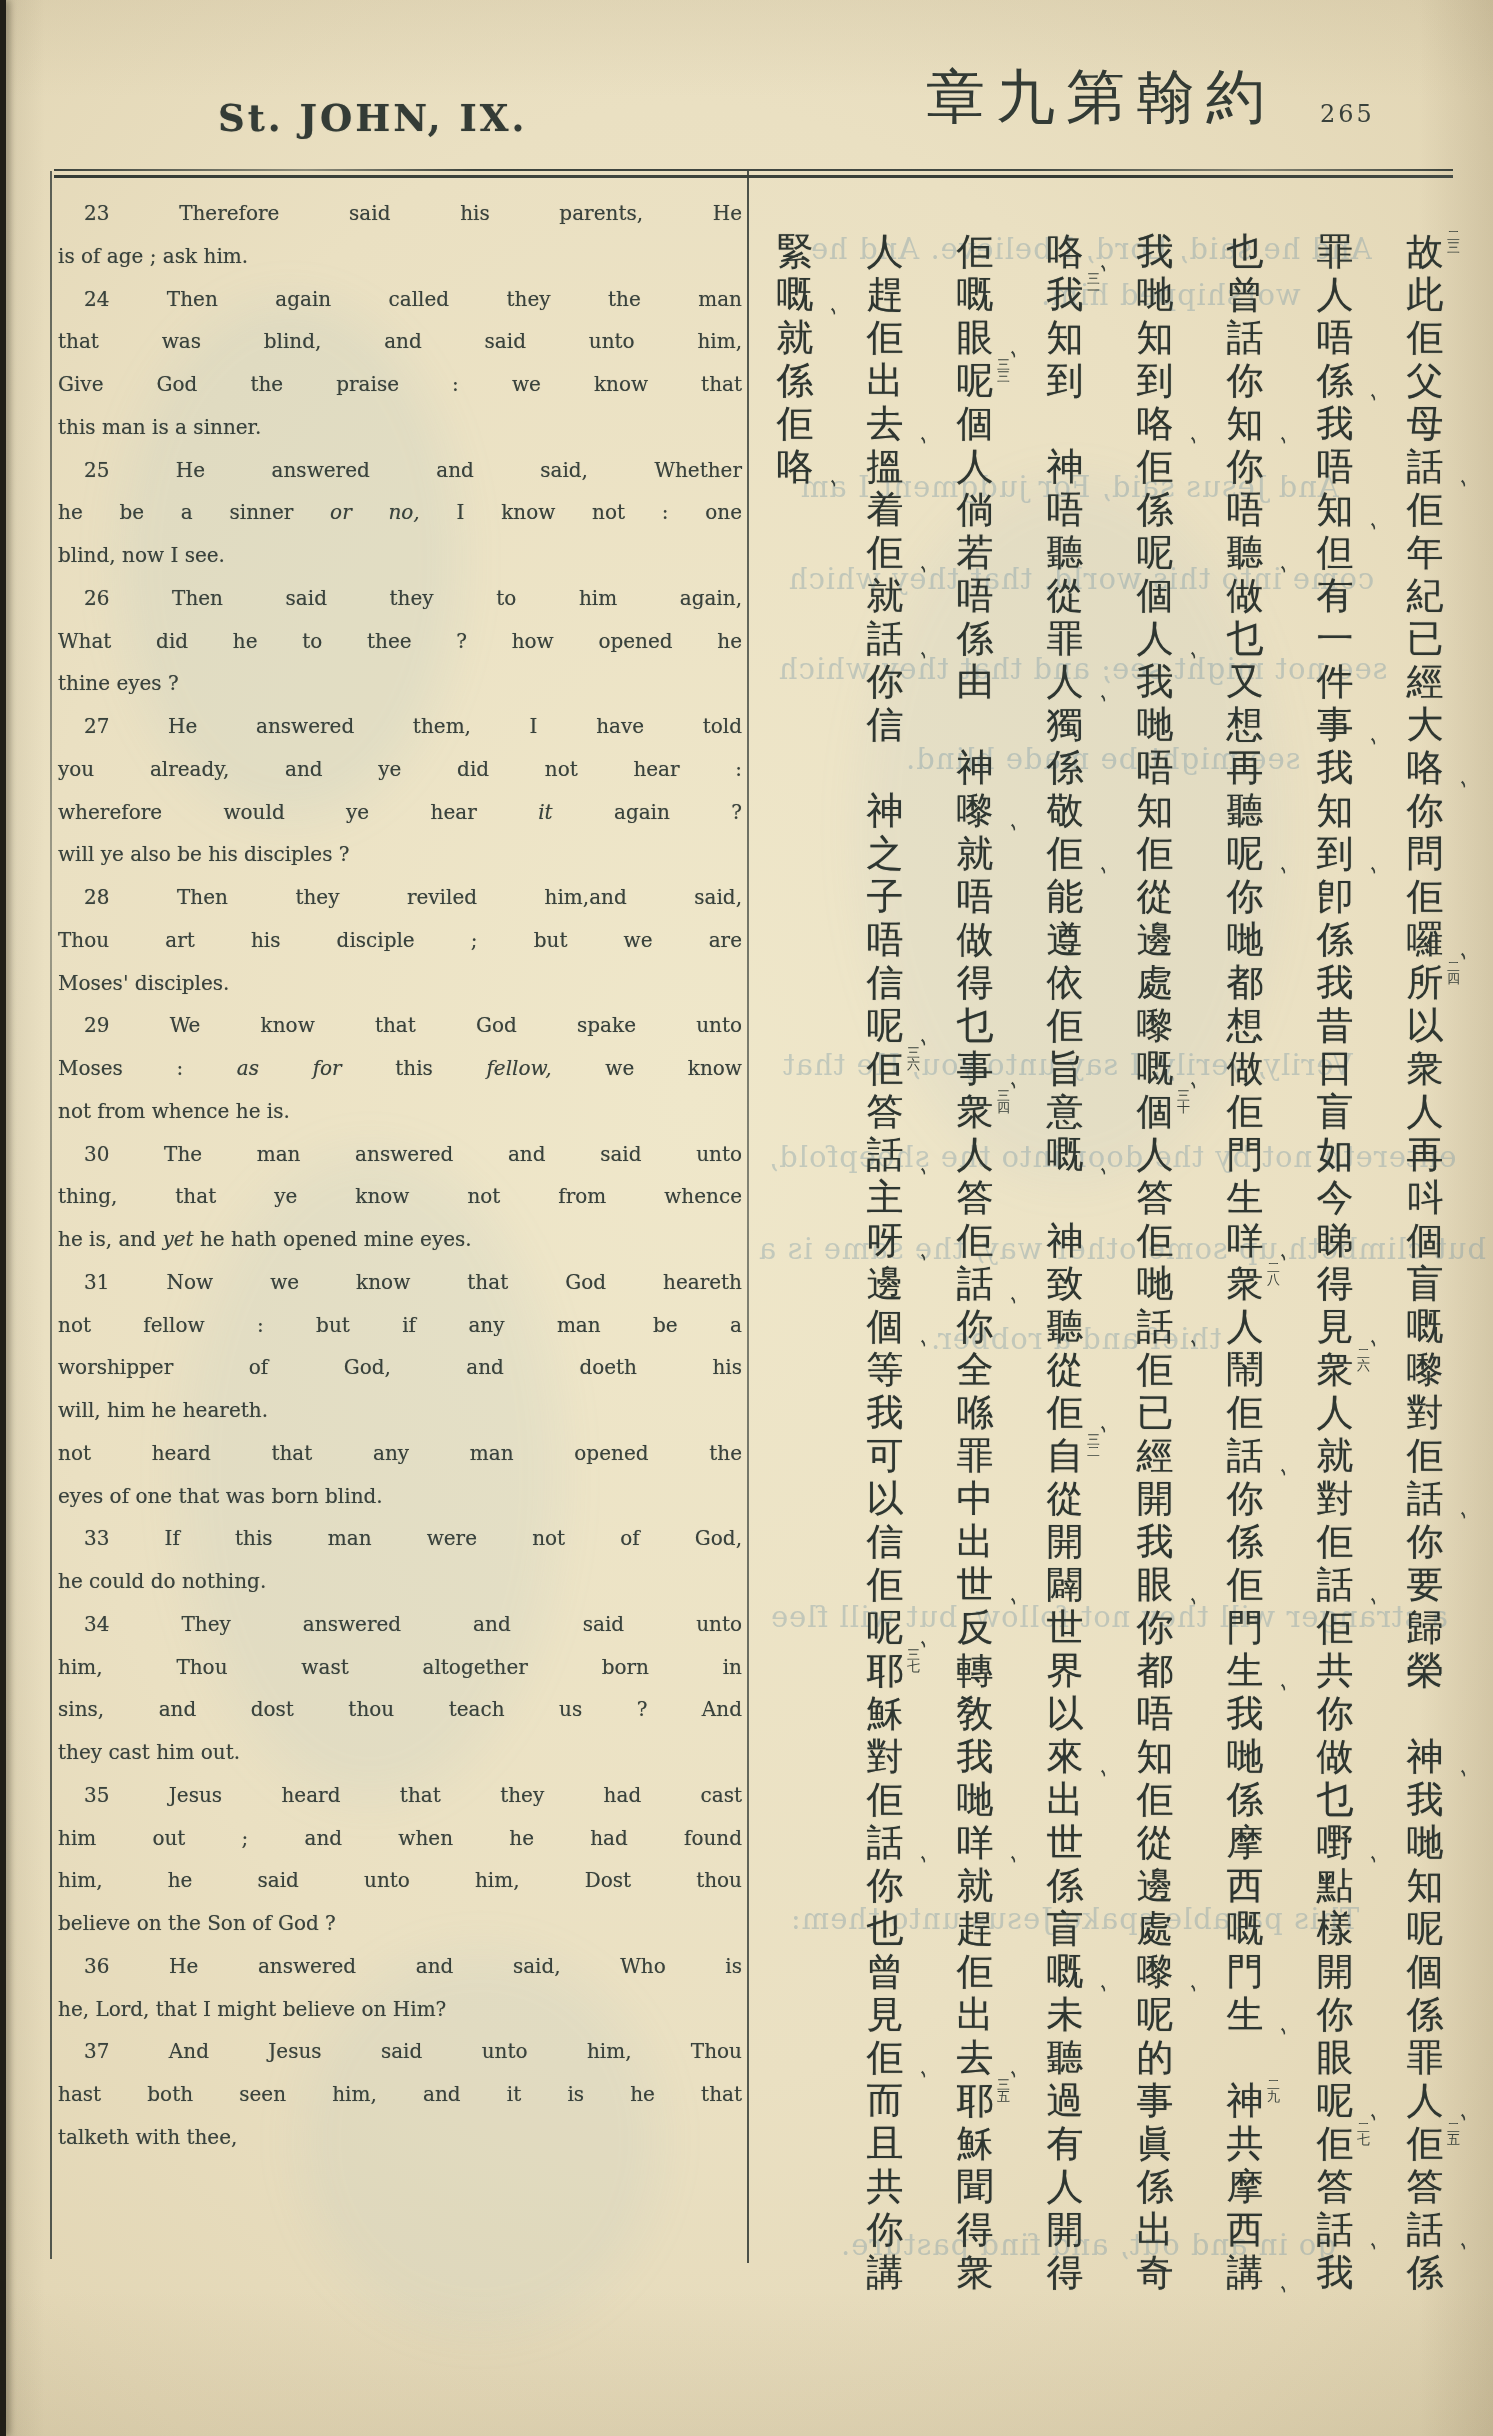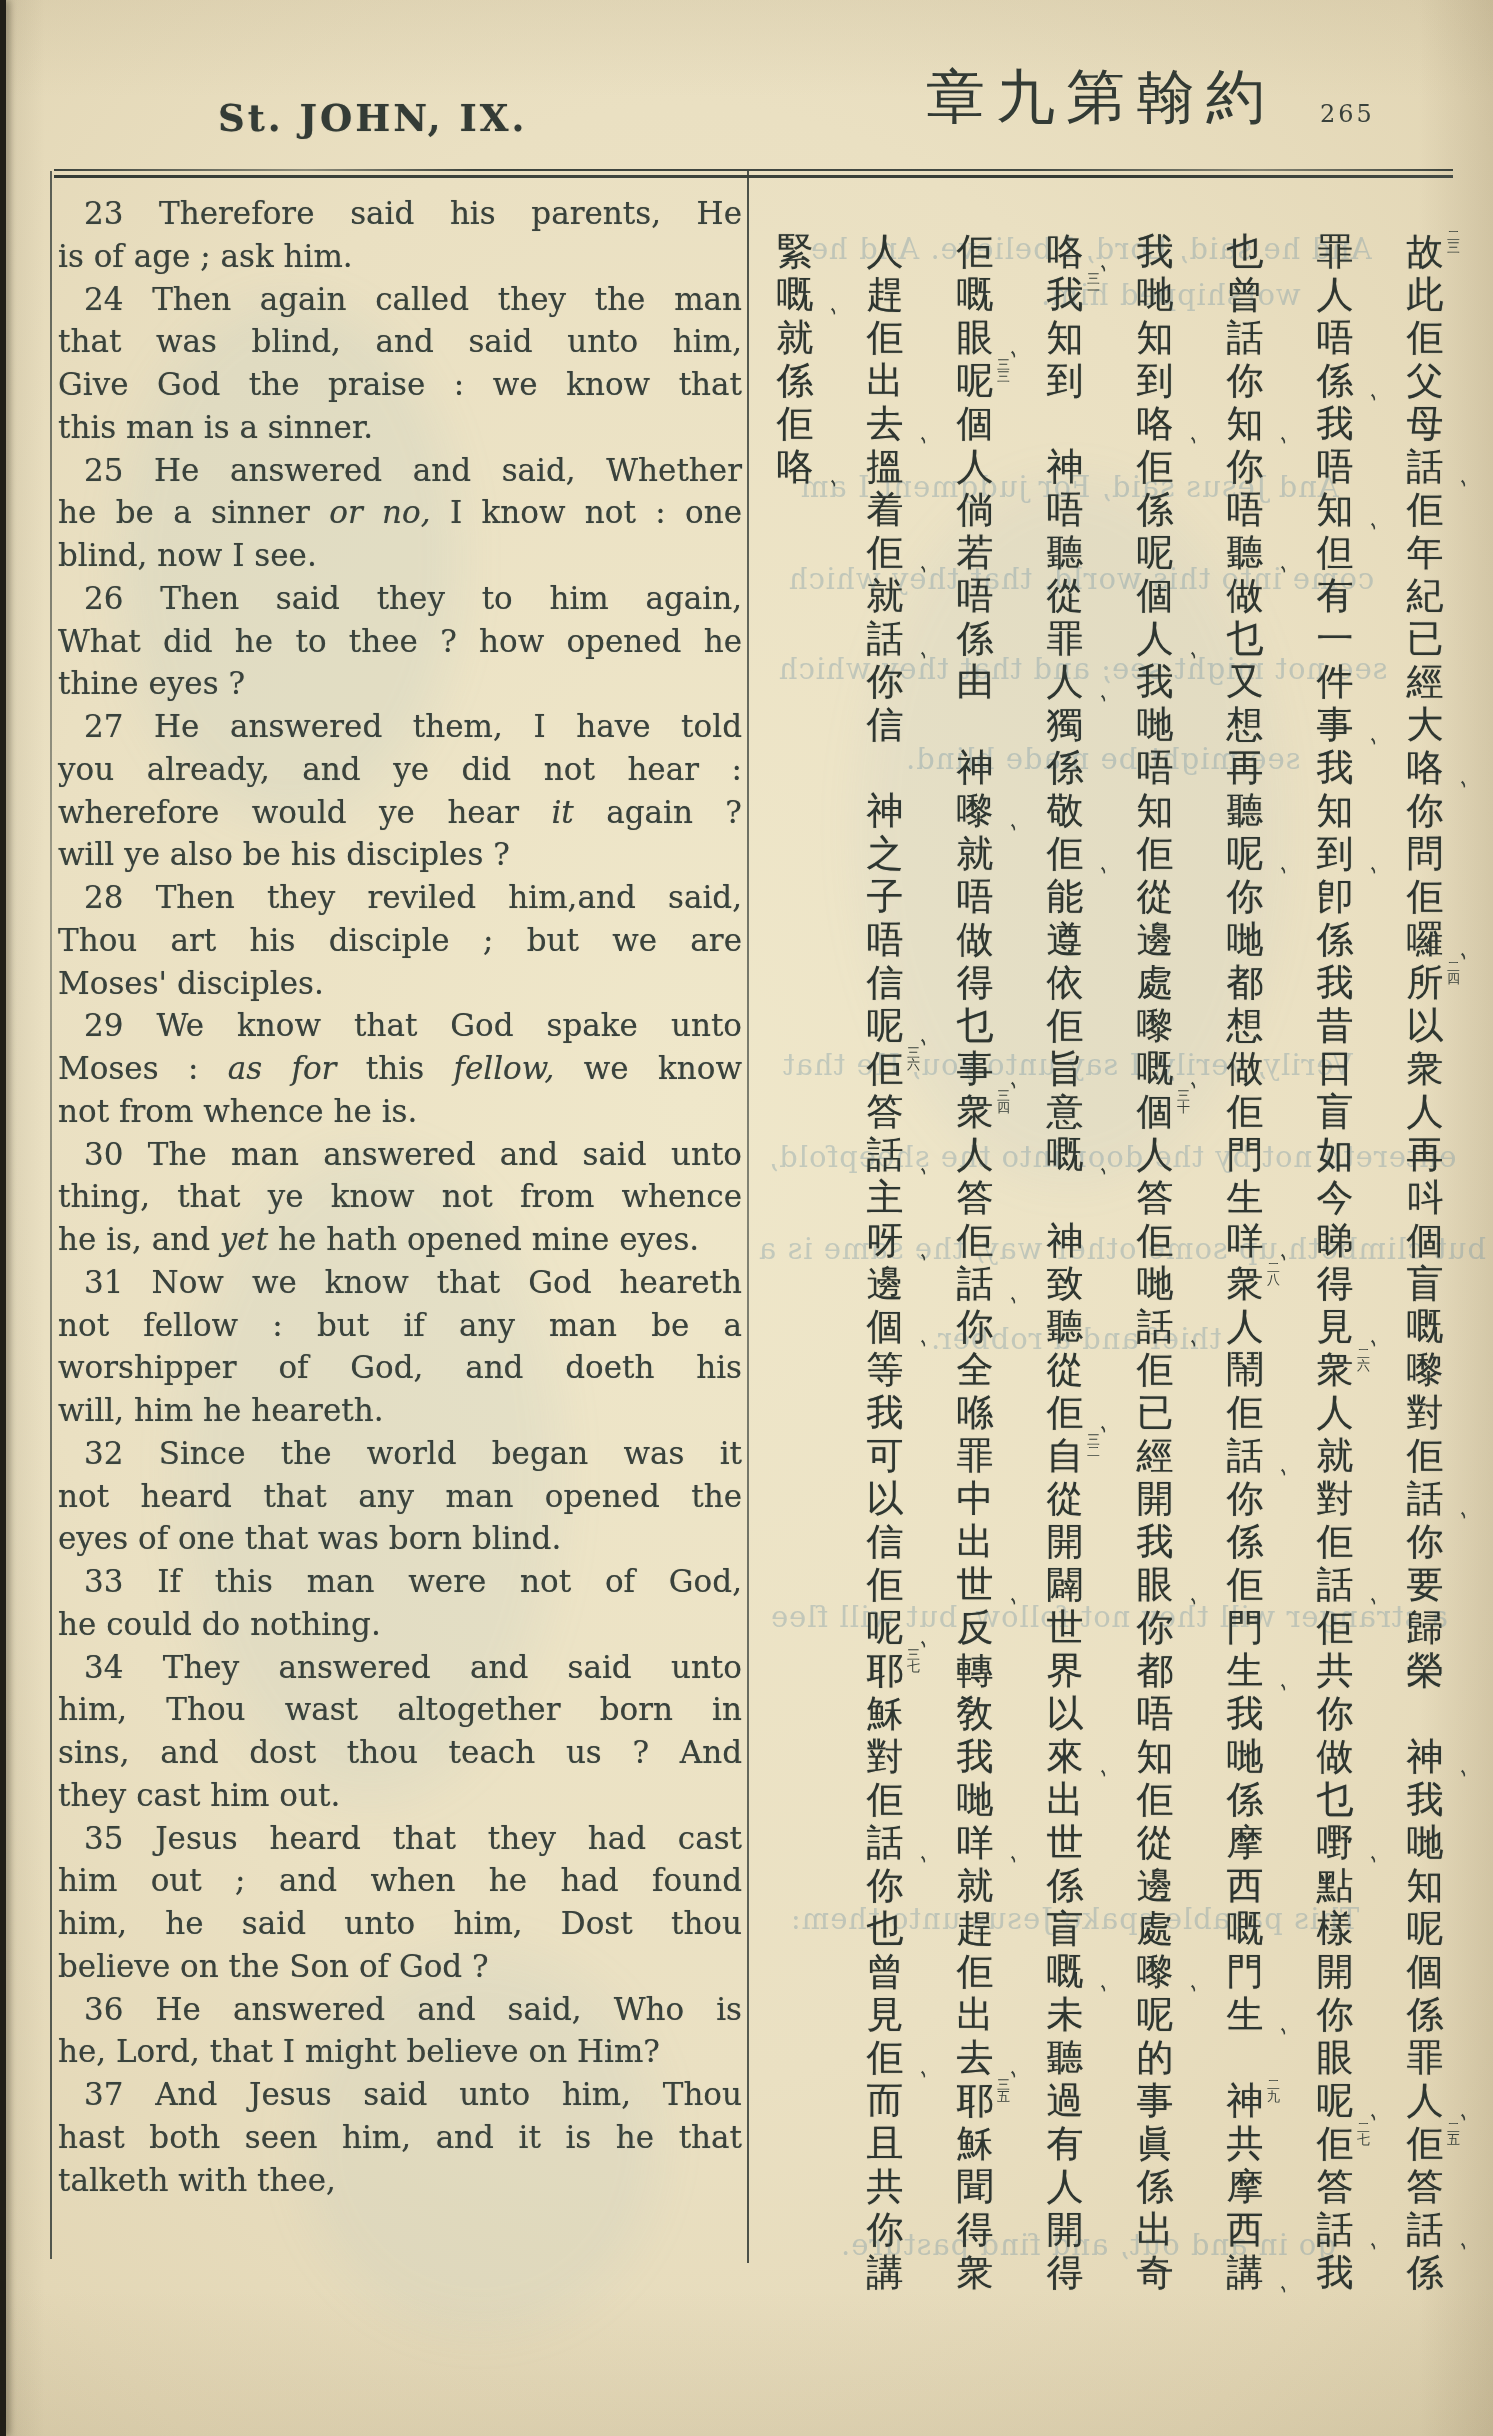--- a/index.html
+++ b/index.html
@@ -41,21 +41,21 @@
   .rule-b { position: absolute; left: 54px; top: 175px; width: 1399px; height: 3px;
     background: linear-gradient(90deg, #343b35 0%, #3f463f 40%, #343b35 75%, #444b44 100%); }
   .vrule-left { position: absolute; left: 50px; top: 171px; width: 2px; height: 2088px;
     background: linear-gradient(180deg, rgba(64,71,65,0.85) 0%, rgba(64,71,65,0.45) 35%, rgba(64,71,65,0.85) 70%, rgba(64,71,65,0.9) 100%); }
   .vrule-center { position: absolute; left: 747px; top: 171px; width: 2px; height: 2092px;
     background: linear-gradient(180deg, rgba(58,65,59,0.9) 0%, rgba(58,65,59,0.6) 50%, rgba(58,65,59,0.9) 100%); }
 
   
   .en-block {
     position: absolute; left: 58px; top: 192px; width: 684px;
-    color: #39423c; font-size: 31px; line-height: 42.75px;
+    color: #39423c; font-size: 20px; line-height: 42.75px;
     text-shadow: 0 0 0.7px rgba(57,66,60,0.55);
   }
   .en-line { text-align: justify; text-align-last: justify; white-space: normal; }
   .en-line.first { text-indent: 26px; }
   .en-line.last { text-align-last: left; }
   .en-line i { font-style: italic; }
 
   
   .cn-block {
     position: absolute; right: 41px; top: 230px;
@@ -154,21 +154,20 @@
       <div class="en-line first">29 We know that God spake unto</div>
       <div class="en-line">Moses : <i>as for</i> this <i>fellow,</i> we know</div>
       <div class="en-line last">not from whence he is.</div>
       <div class="en-line first">30 The man answered and said unto</div>
       <div class="en-line">thing, that ye know not from whence</div>
       <div class="en-line last">he is, and <i>yet</i> he hath opened mine eyes.</div>
       <div class="en-line first">31 Now we know that God heareth</div>
       <div class="en-line">not fellow : but if any man be a</div>
       <div class="en-line">worshipper of God, and doeth his</div>
       <div class="en-line last">will, him he heareth.</div>
-      <div class="en-line first">32 Since the world began was it</div>
       <div class="en-line">not heard that any man opened the</div>
       <div class="en-line last">eyes of one that was born blind.</div>
       <div class="en-line first">33 If this man were not of God,</div>
       <div class="en-line last">he could do nothing.</div>
       <div class="en-line first">34 They answered and said unto</div>
       <div class="en-line">him, Thou wast altogether born in</div>
       <div class="en-line">sins, and dost thou teach us ? And</div>
       <div class="en-line last">they cast him out.</div>
       <div class="en-line first">35 Jesus heard that they had cast</div>
       <div class="en-line">him out ; and when he had found</div>

